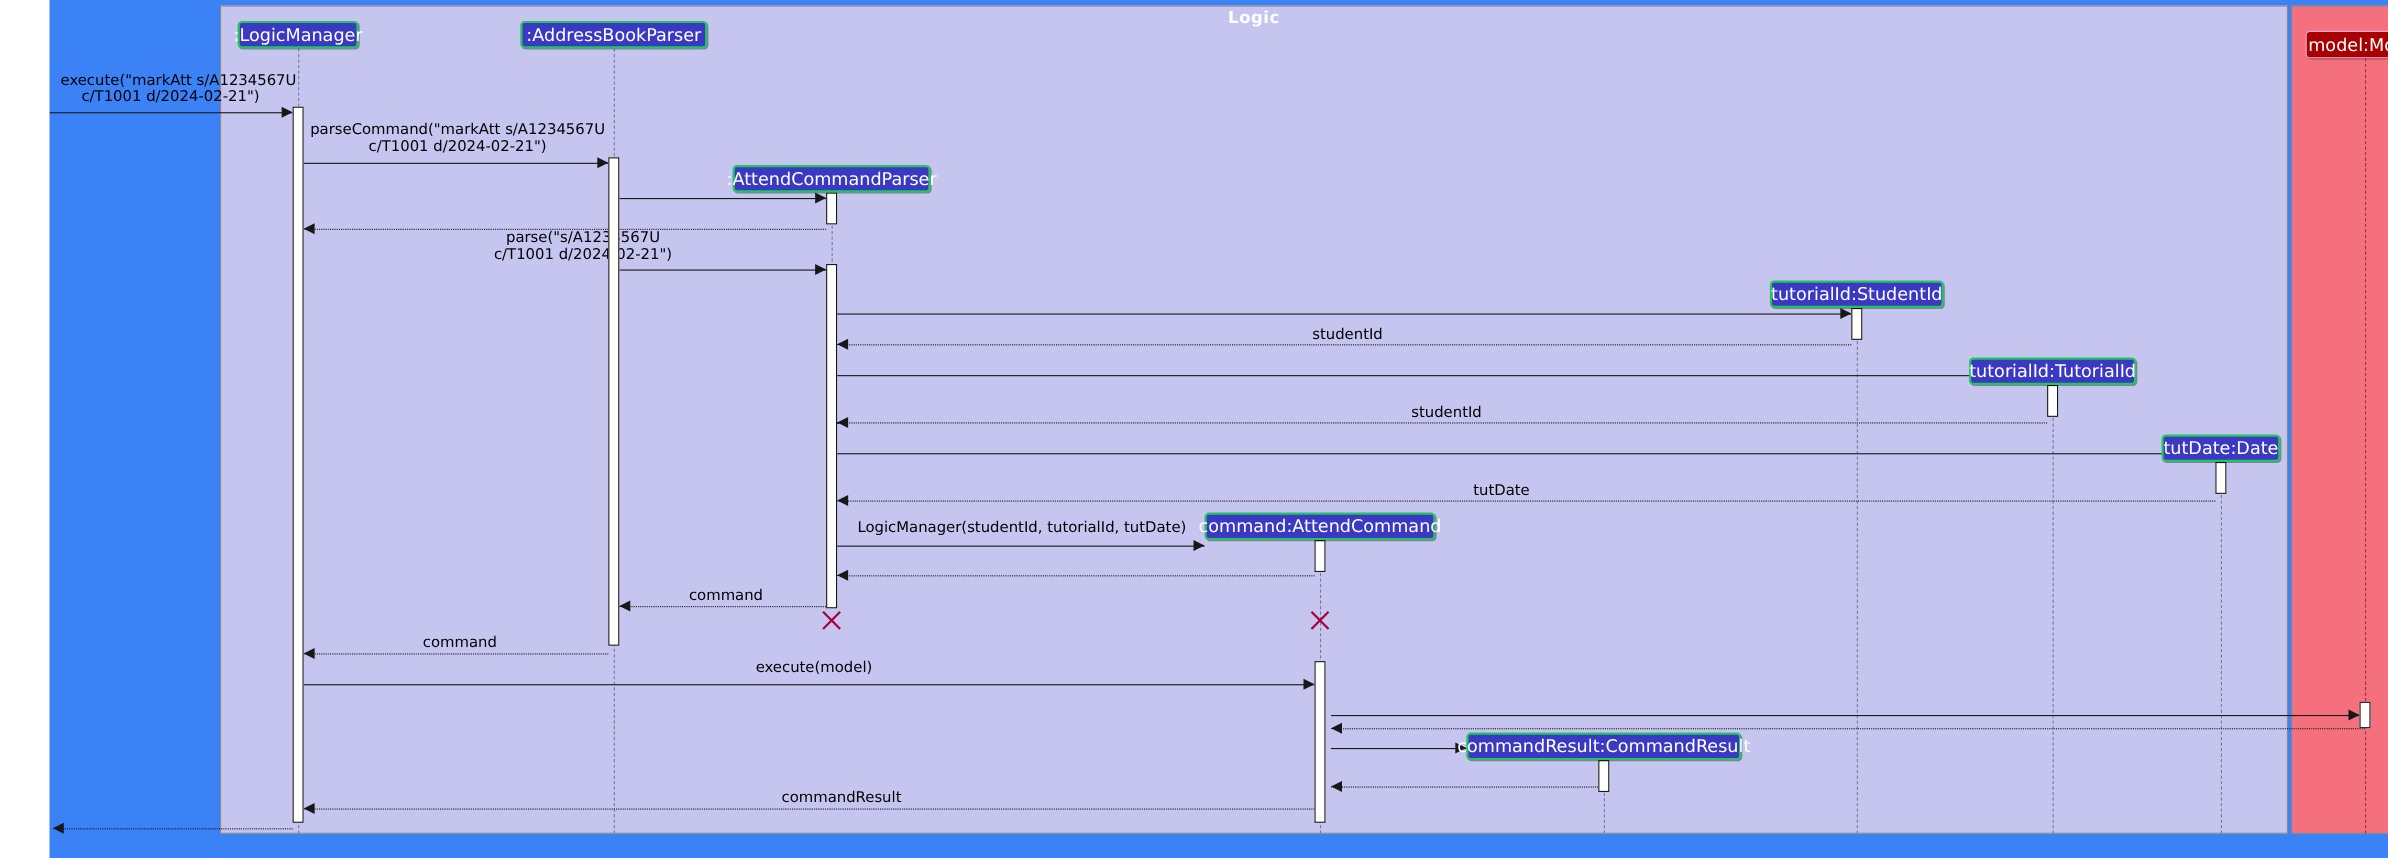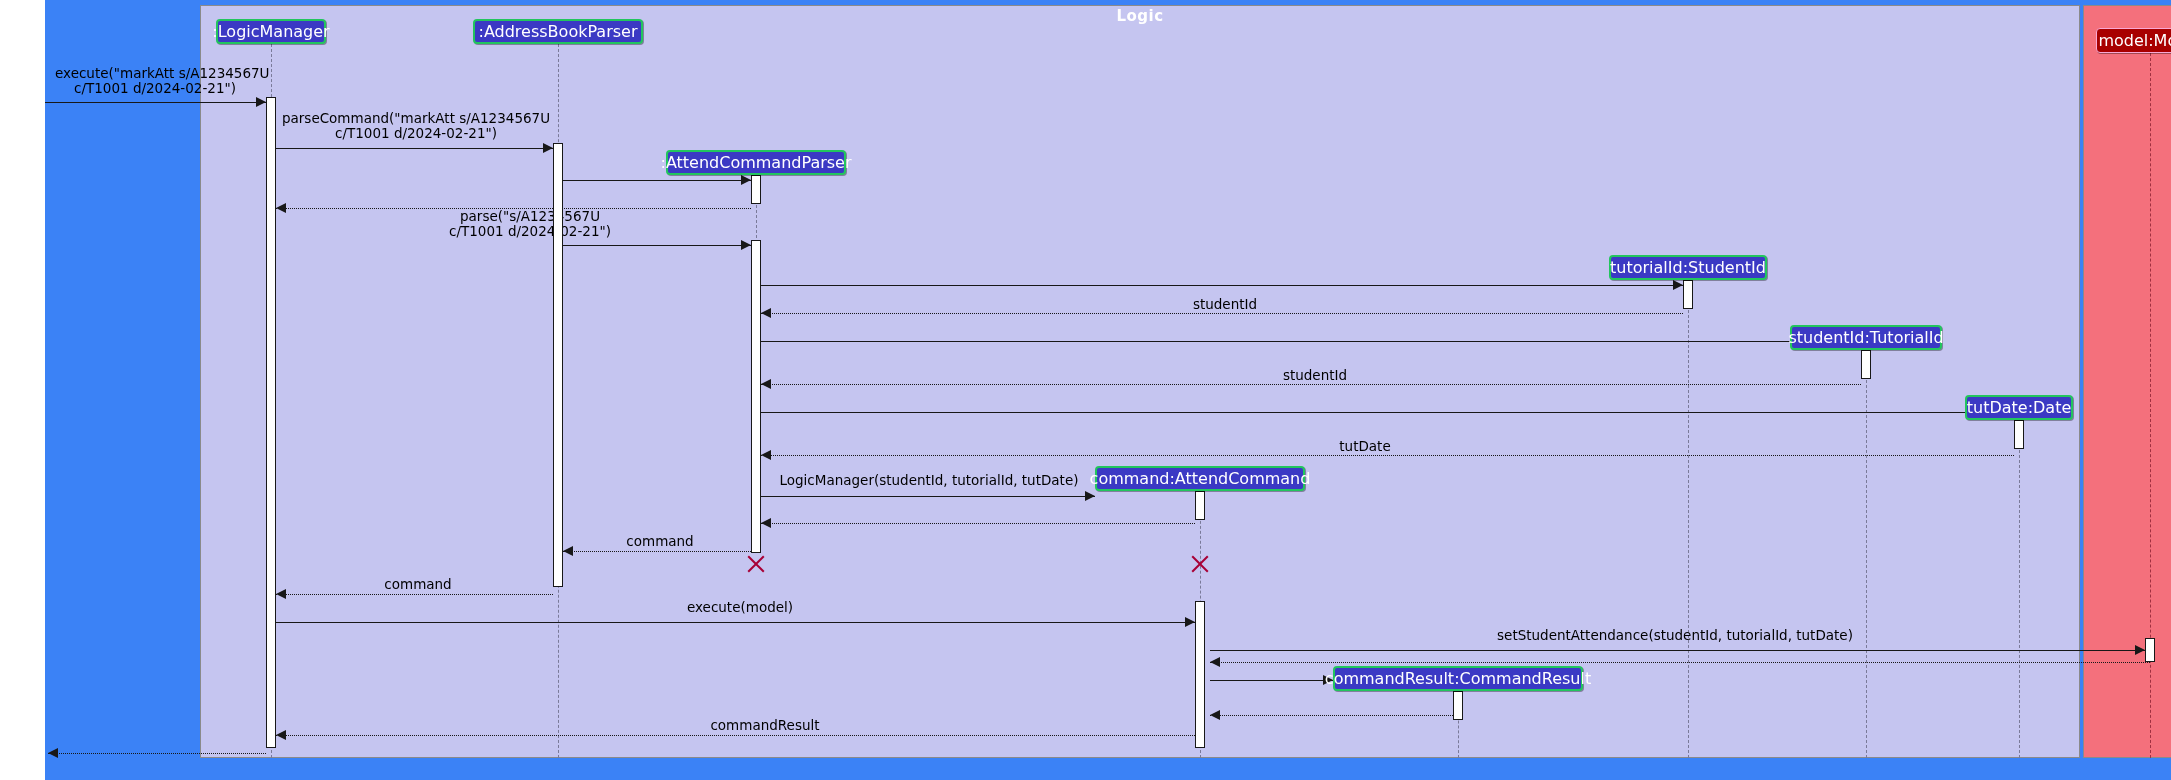--- a/index.html
+++ b/index.html
@@ -84,21 +84,20 @@
     <div class="arrowhead left" style="top: 546px; left: 518px;"></div>
     <div class="msg-label" style="left: 520px; top: 534px; width: 190px;">command</div>
     <div class="msg-line dashed" style="left: 231px; top: 594px; width: 277px;"></div>
     <div class="arrowhead left" style="top: 589px; left: 231px;"></div>
     <div class="msg-label" style="left: 233px; top: 577px; width: 280px;">command</div>
     <div class="msg-line" style="left: 231px; top: 622px; width: 919px;"></div>
     <div class="arrowhead right" style="top: 617px; left: 1140px;"></div>
     <div class="msg-label" style="left: 560px; top: 600px; width: 270px;">execute(model)</div>
     <div class="msg-line" style="left: 1165px; top: 650px; width: 935px;"></div>
     <div class="arrowhead right" style="top: 645px; left: 2090px;"></div>
-    <div class="msg-label" style="left: 1260px; top: 628px; width: 740px;">setStudentAttendance(studentId, tutorialId, tutDate)</div>
     <div class="msg-line dashed" style="left: 1165px; top: 662px; width: 940px;"></div>
     <div class="arrowhead left" style="top: 657px; left: 1165px;"></div>
     <div class="msg-line" style="left: 1165px; top: 680px; width: 123px;"></div>
     <div class="arrowhead right" style="top: 675px; left: 1278px;"></div>
     <div class="msg-line dashed" style="left: 1165px; top: 715px; width: 243px;"></div>
     <div class="arrowhead left" style="top: 710px; left: 1165px;"></div>
     <div class="msg-line dashed" style="left: 231px; top: 735px; width: 919px;"></div>
     <div class="arrowhead left" style="top: 730px; left: 231px;"></div>
     <div class="msg-label" style="left: 585px; top: 718px; width: 270px; text-align: center;">commandResult</div>
     <div class="msg-line dashed" style="left: 3px; top: 753px; width: 218px;"></div>
@@ -113,18 +112,18 @@
     <div class="activation" style="left: 1638px; top: 280px; height: 29px;"></div>
     <div class="activation" style="left: 1816px; top: 350px; height: 29px;"></div>
     <div class="activation" style="left: 1969px; top: 420px; height: 29px;"></div>
     <div class="activation" style="left: 2100px; top: 638px; height: 24px;"></div>
     <div class="participant logic" style="left: 171px; top: 19px; width: 110px;">:LogicManager</div>
     <div class="participant logic" style="left: 428px; top: 19px; width: 170px;">:AddressBookParser</div>
     <div class="participant logic" style="left: 621px; top: 150px; width: 180px;">:AttendCommandParser</div>
     <div class="participant logic" style="left: 1050px; top: 466px; width: 210px;">command:AttendCommand</div>
     <div class="participant logic" style="left: 1288px; top: 666px; width: 250px;">commandResult:CommandResult</div>
     <div class="participant logic" style="left: 1564px; top: 255px; width: 158px;">tutorialId:StudentId</div>
-    <div class="participant logic" style="left: 1745px; top: 325px; width: 152px;">studentId:TutorialId</div>
+    <div class="participant logic" style="left: 1745px; top: 325px; width: 152px;">tutorialId:TutorialId</div>
     <div class="participant logic" style="left: 1920px; top: 395px; width: 108px;">tutDate:Date</div>
     <div class="participant model" style="left: 2051px; top: 28px; width: 108px;">model:Model</div>
     <div class="destroy" style="left: 700px; top: 553px;"></div>
     <div class="destroy" style="left: 1144px; top: 553px;"></div>
   </div>
 
 </body></html>

